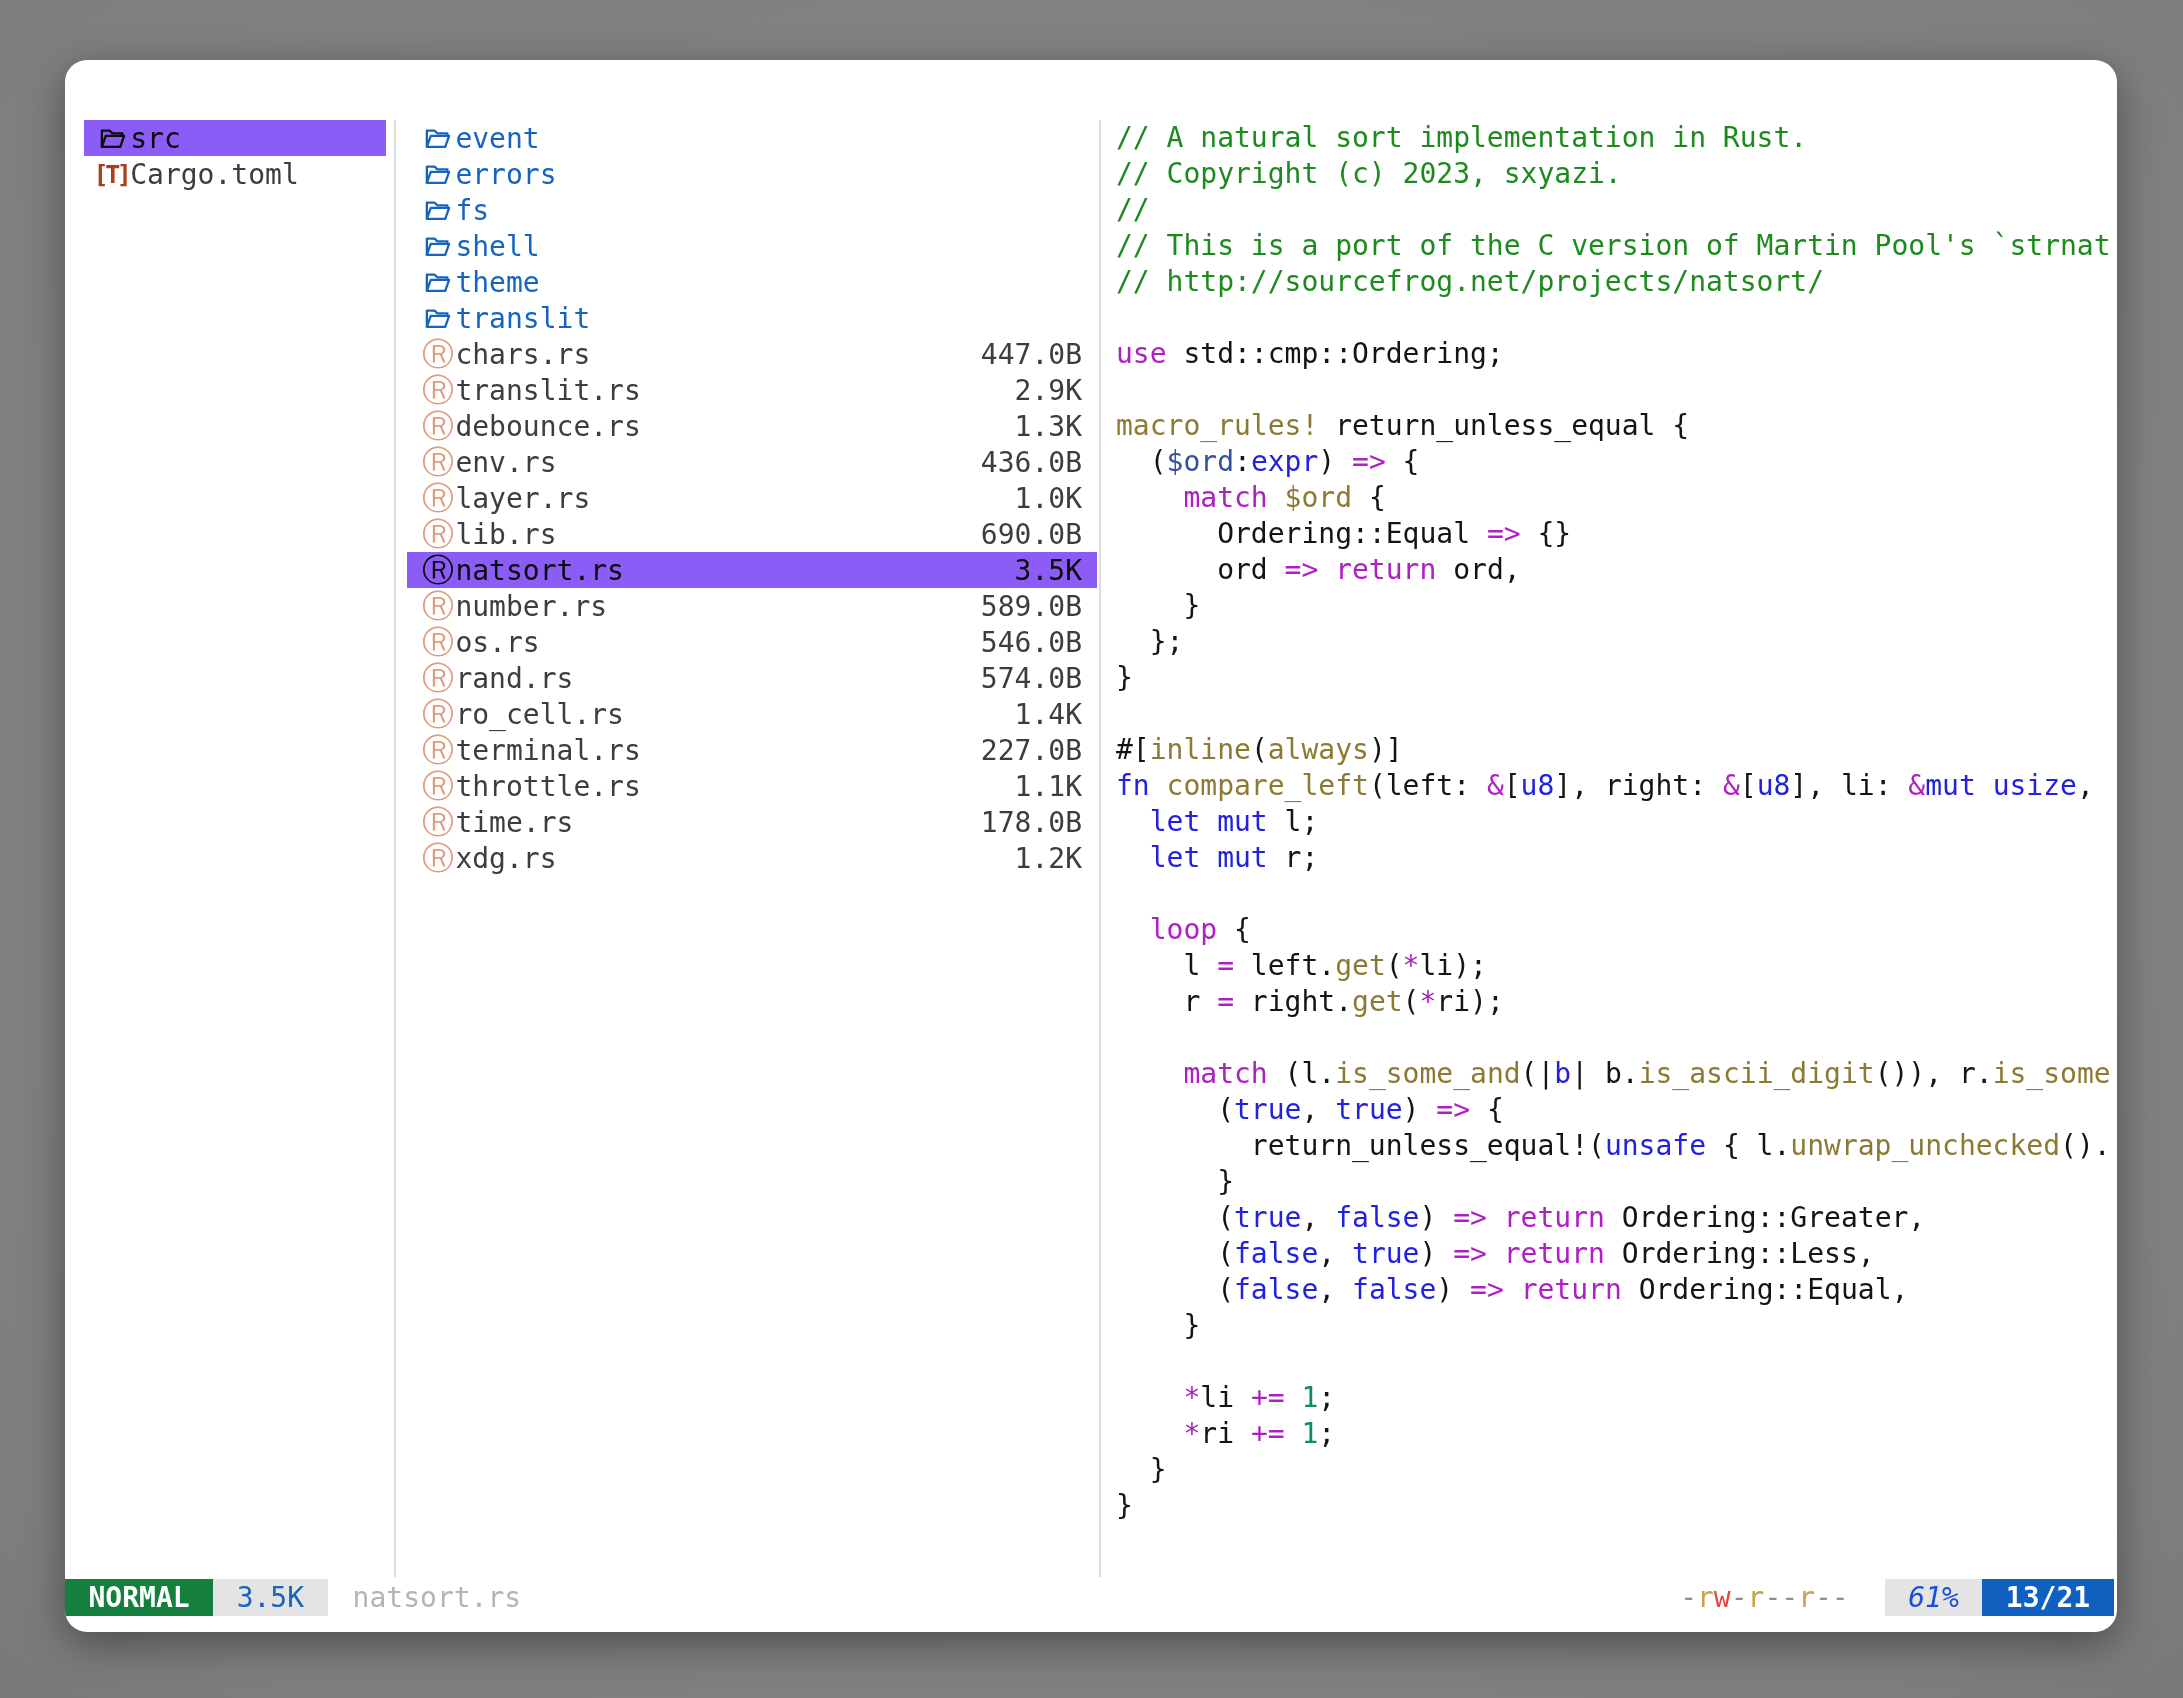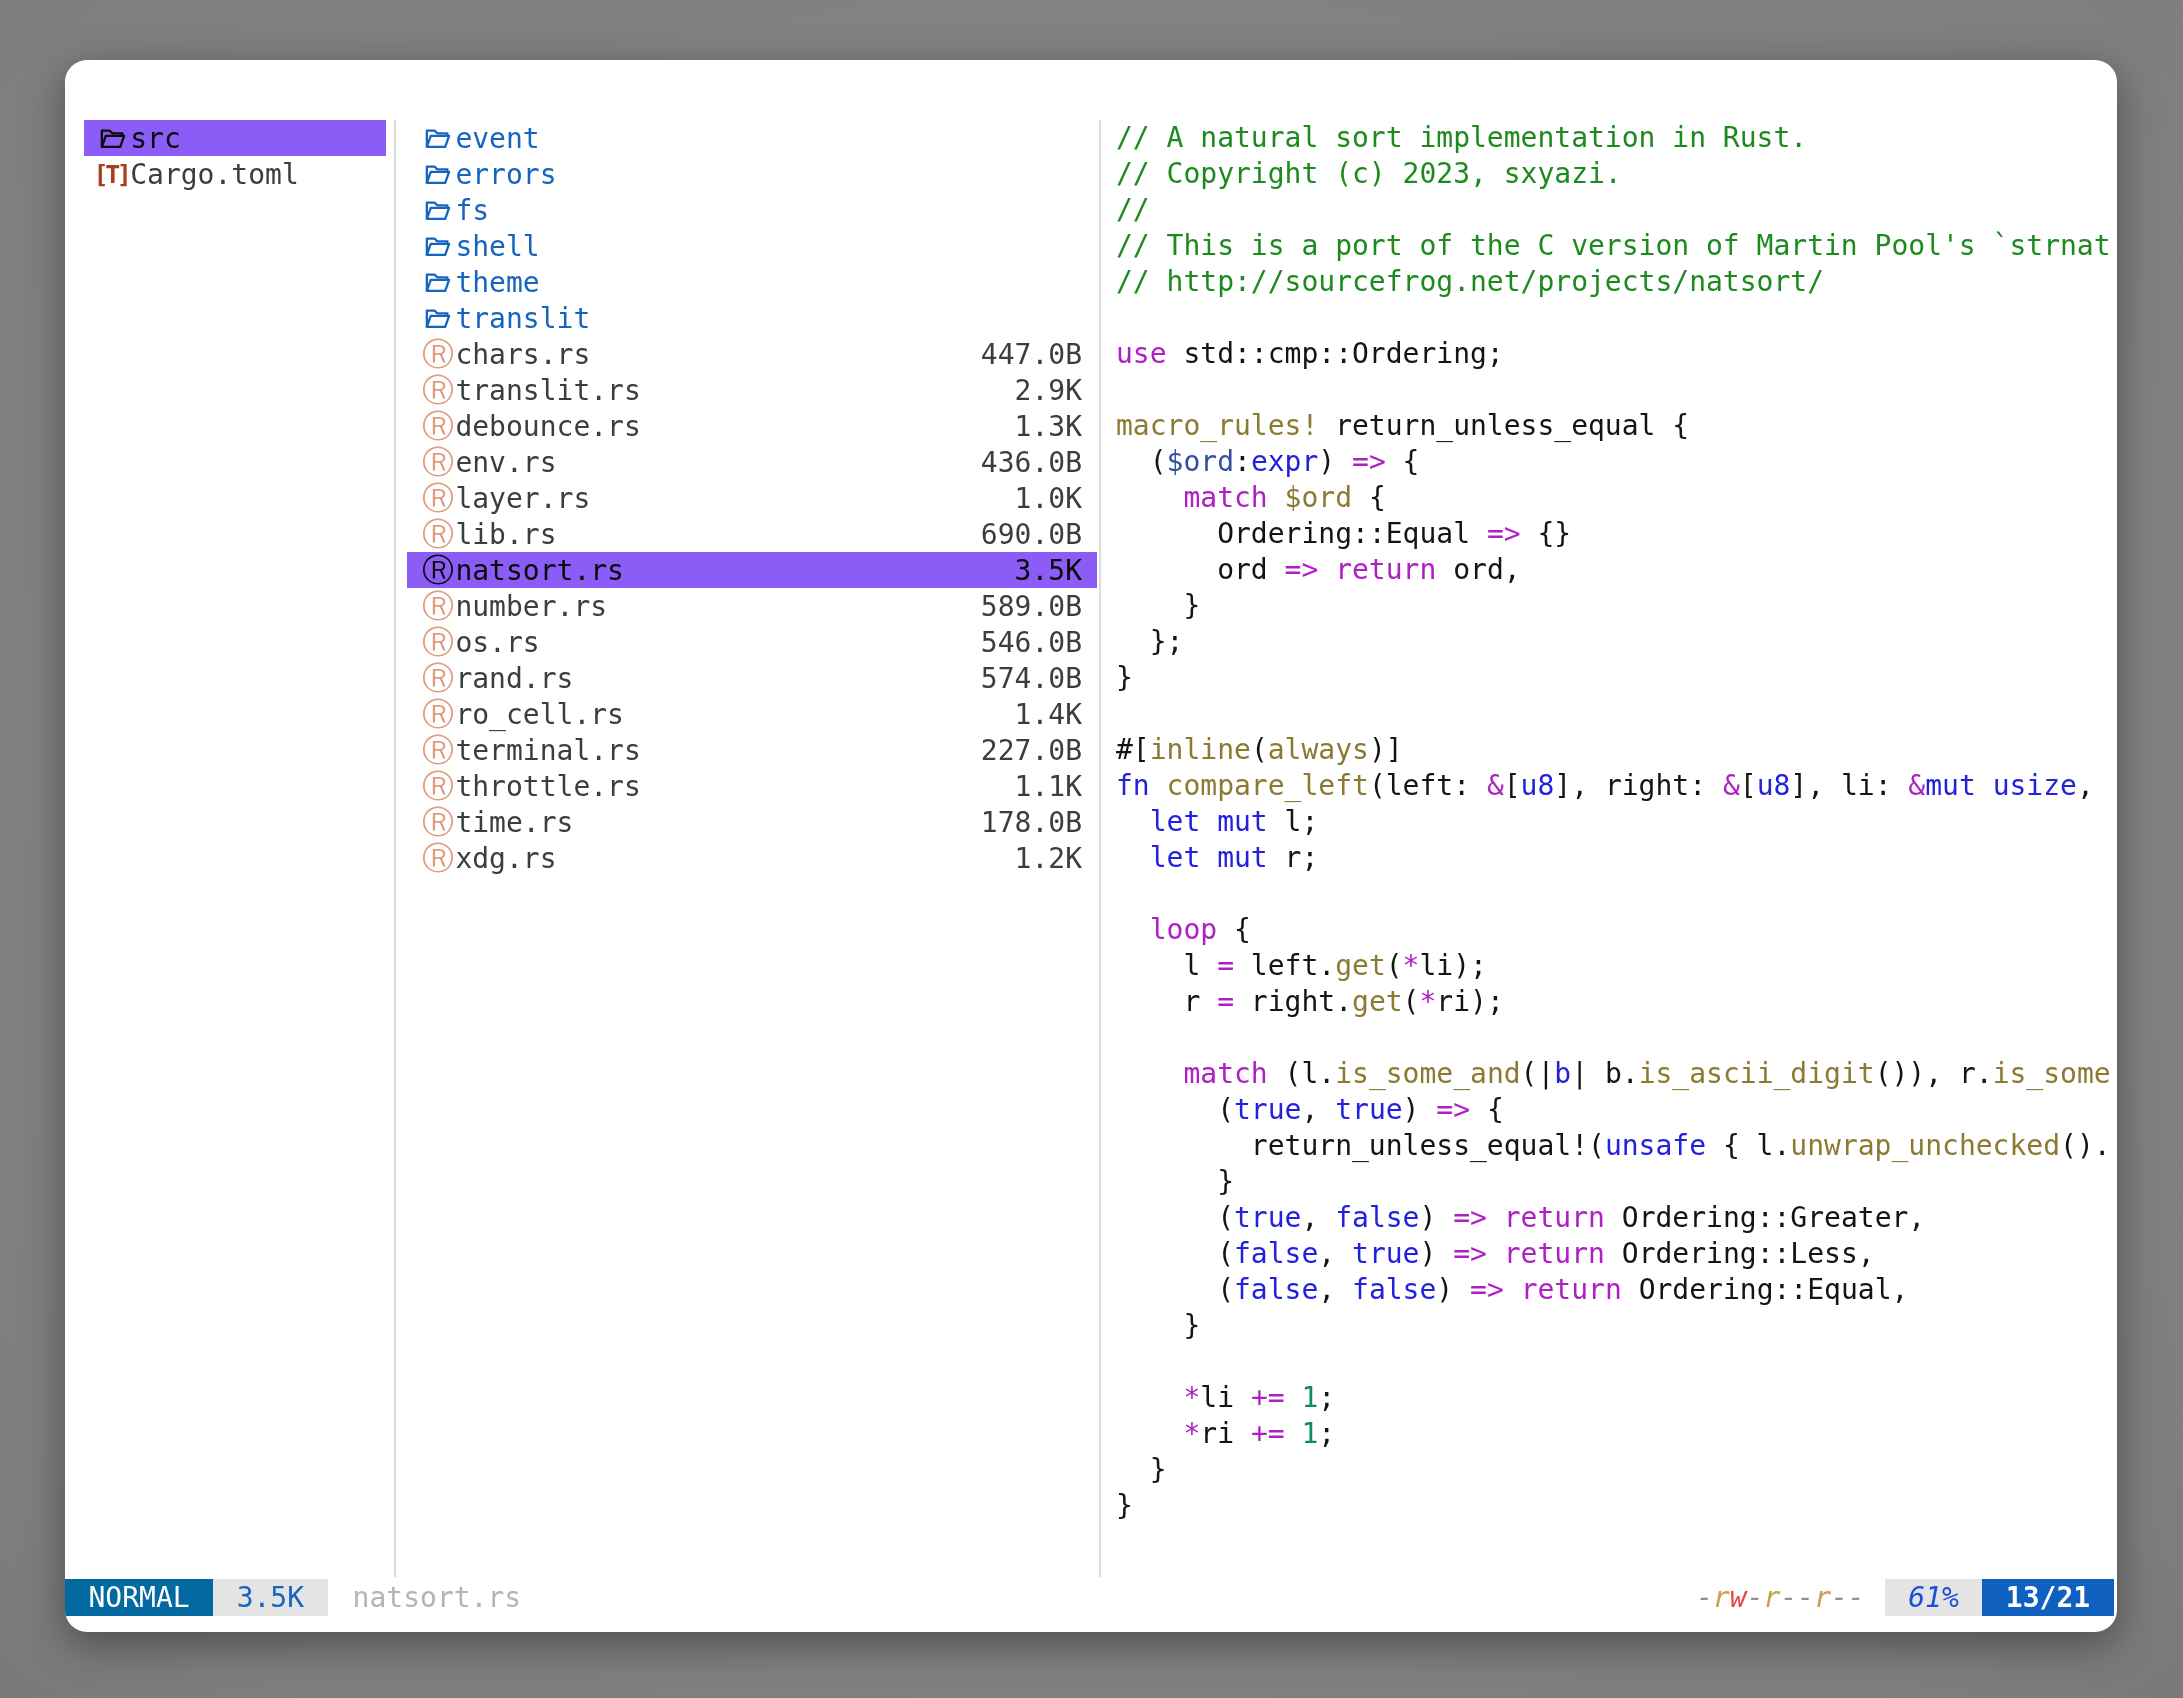--- a/index.html
+++ b/index.html
@@ -50,25 +50,25 @@
   .tok-blue    { color:#2222dd; }
   .tok-navy    { color:#33519e; }
   .tok-num     { color:#0d8a6a; }
 
   
   #status-bar {
     position:absolute; left:0; right:0; top:1519px; height:37px;
     display:flex; align-items:center; font-size:28px;
   }
   .chip { height:37px; display:flex; align-items:center; padding:0 23.5px; flex:none; }
-  #mode-chip { background:#0369a1; color:#ffffff; font-weight:normal; }
+  #mode-chip { background:#15803d; color:#ffffff; font-weight:bold; }
   #size-chip { background:#e4e4e4; color:#1565c0; }
   #status-filename { color:#b4b4b4; margin-left:25px; white-space:pre; }
   #status-right { margin-left:auto; display:flex; align-items:center; }
-  #permissions { white-space:pre; margin-right:20px;font-style:italic; }
+  #permissions { white-space:pre; margin-right:36px; }
   .perm-dim { color:#909090; }
   .perm-r   { color:#c8a14e; }
   .perm-w   { color:#e84340; }
   #percent-chip { background:#e4e4e4; color:#1d4ed8;font-style:italic; }
   #position-chip { background:#1060bf; color:#ffffff; font-weight:bold; margin-right:3.4px; }
 </style>
 </head>
 <body>
 
 <div class="window">

